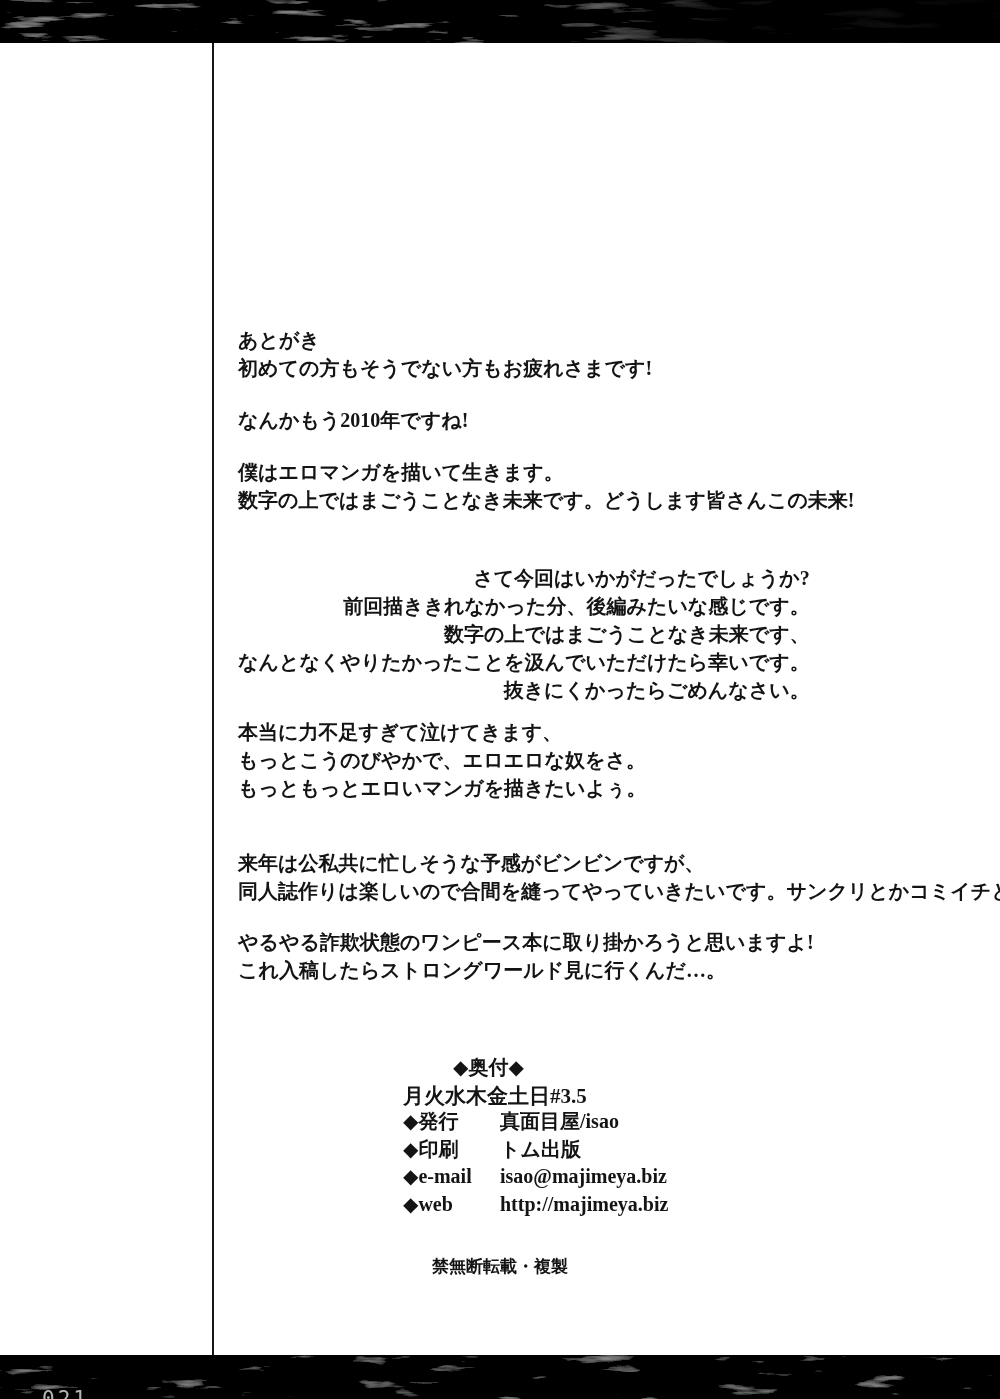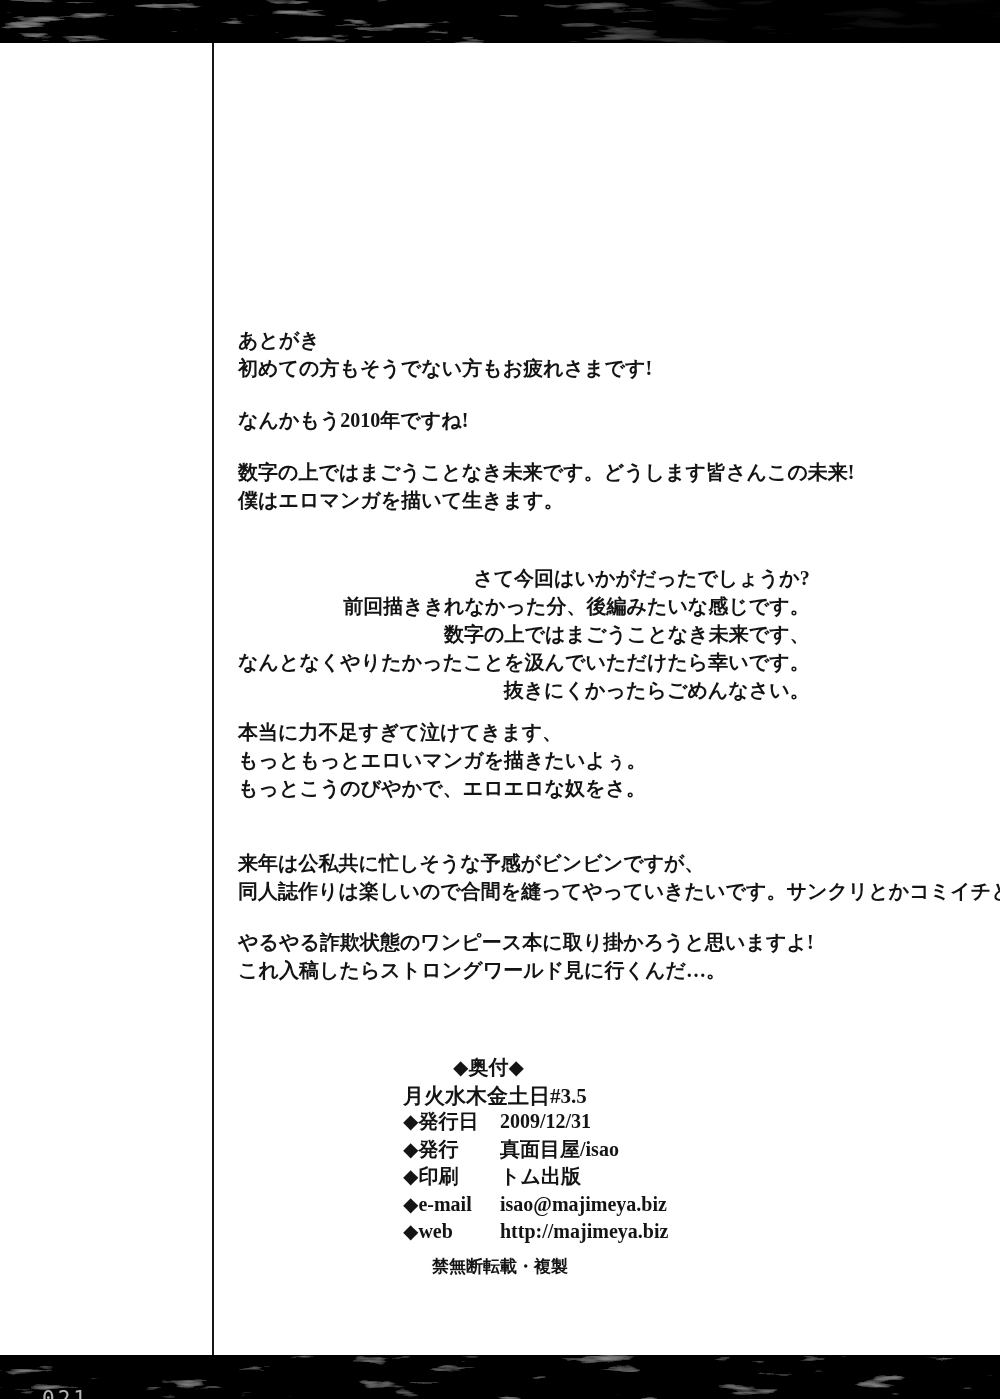--- a/index.html
+++ b/index.html
@@ -89,51 +89,47 @@
 <div class="divider"></div>
 
 <div class="ablock" id="b0">
   <div>あとがき</div>
   <div>初めての方もそうでない方もお疲れさまです!</div>
 </div>
 <div class="ablock" id="b1">
   <div>なんかもう2010年ですね!</div>
 </div>
 <div class="ablock" id="b2">
+  <div>僕はエロマンガを描いて生きます。</div>
   <div>数字の上ではまごうことなき未来です。どうします皆さんこの未来!</div>
-  <div>僕はエロマンガを描いて生きます。</div>
 </div>
 <div class="ablock" id="b3">
   <div>さて今回はいかがだったでしょうか?</div>
   <div>前回描ききれなかった分、後編みたいな感じです。</div>
   <div>数字の上ではまごうことなき未来です、</div>
   <div>なんとなくやりたかったことを汲んでいただけたら幸いです。</div>
   <div>抜きにくかったらごめんなさい。</div>
 </div>
 <div class="ablock" id="b4">
   <div>本当に力不足すぎて泣けてきます、</div>
+  <div>もっとこうのびやかで、エロエロな奴をさ。</div>
   <div>もっともっとエロいマンガを描きたいよぅ。</div>
-  <div>もっとこうのびやかで、エロエロな奴をさ。</div>
 </div>
 <div class="ablock" id="b5">
   <div>来年は公私共に忙しそうな予感がビンビンですが、</div>
   <div>同人誌作りは楽しいので合間を縫ってやっていきたいです。サンクリとかコミイチとか。</div>
 </div>
 <div class="ablock" id="b6">
   <div>やるやる詐欺状態のワンピース本に取り掛かろうと思いますよ!</div>
   <div>これ入稿したらストロングワールド見に行くんだ…。</div>
 </div>
 
 <div class="colophon-header">◆奥付◆</div>
 <div class="colophon-title">月火水木金土日#3.5</div>
 <div class="colophon-rows">
-  <div class="row">
-    <span class="label">◆発行日</span>
-    <span class="value">2009/12/31</span>
-  </div>
   <div class="row">
     <span class="label">◆発行</span>
     <span class="value">真面目屋/isao</span>
   </div>
   <div class="row">
     <span class="label">◆印刷</span>
     <span class="value">トム出版</span>
   </div>
   <div class="row">
     <span class="label">◆e-mail</span>

